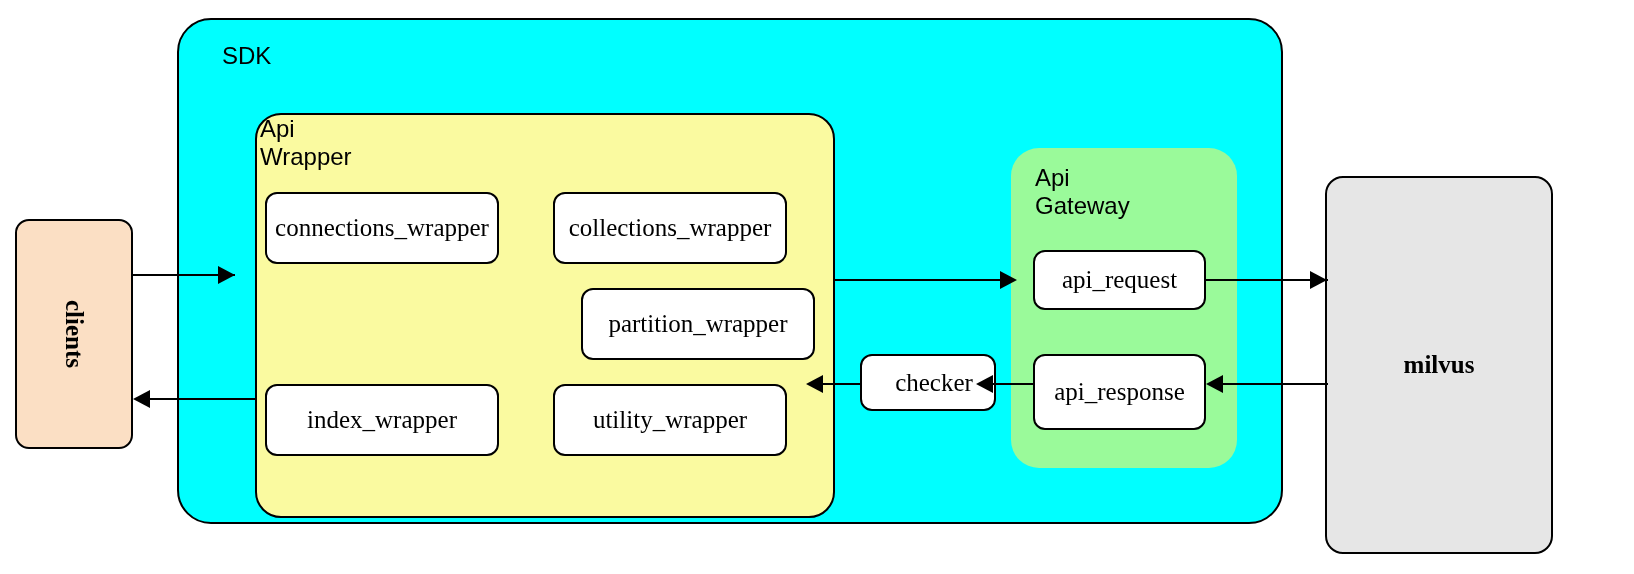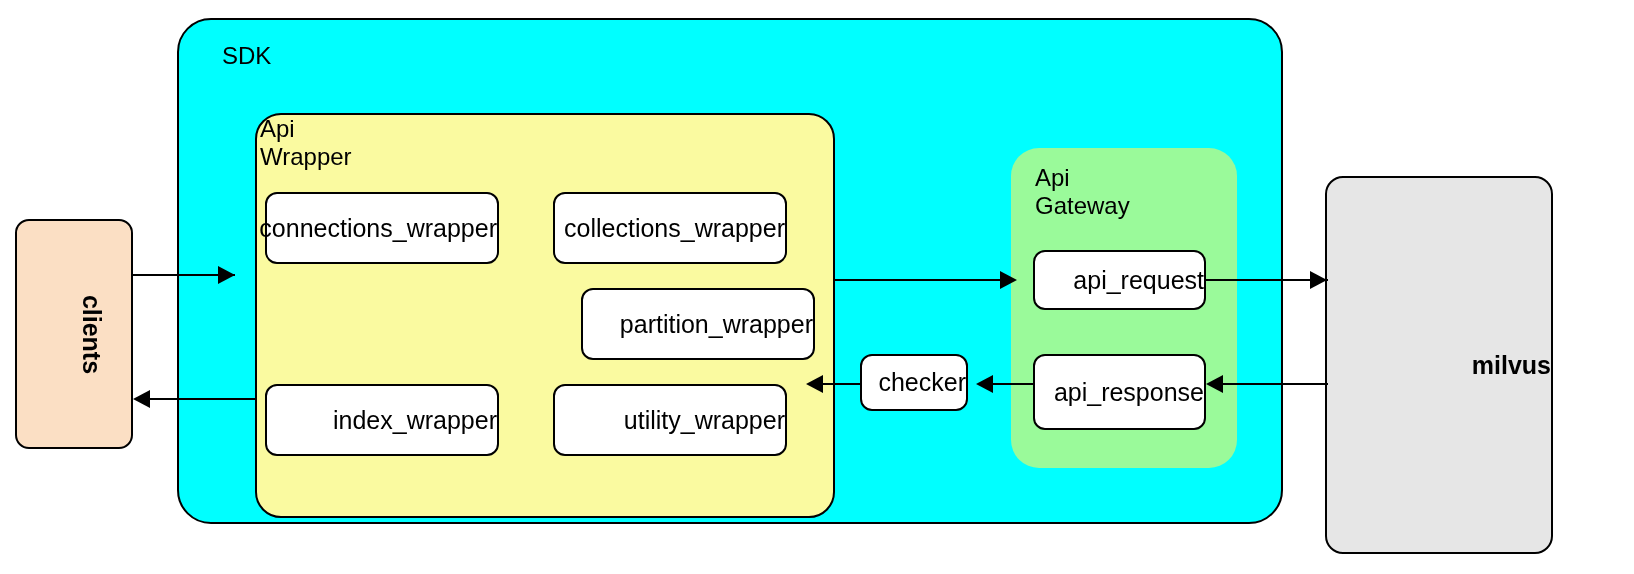--- a/index.html
+++ b/index.html
@@ -17,22 +17,23 @@
     background: #ffffff;
     overflow: hidden;
   }
 
   
   .box {
     position: absolute;
     box-sizing: border-box;
     display: flex;
     align-items: center;
-    justify-content: flex-end;
+    justify-content: center;
     text-align: center;
+    font-family: Liberation Serif, serif;
   }
 
   .sdk-container {
     background: #00ffff;
     border: 2px solid #000000;
     border-radius: 34px;
   }
 
   .wrapper-container {
     background: #fafaa0;
@@ -150,21 +151,21 @@
 Gateway</div>
 
   <div class="box leaf-box" style="left:1033px; top:250px; width:173px; height:60px;">
     <span>api_request</span>
   </div>
 
   <div class="box leaf-box" style="left:1033px; top:354px; width:173px; height:76px;">
     <span>api_response</span>
   </div>
 
-  <div class="box leaf-box" style="left:860px; top:354px; width:108px; height:57px;padding-left:12px;">
+  <div class="box leaf-box" style="left:860px; top:354px; width:136px; height:57px;padding-left:12px;">
     <span>checker</span>
   </div>
 
   <div class="box clients-box" style="left:15px; top:219px; width:118px; height:230px;">
     <span class="vertical-label">clients</span>
   </div>
 
   <div class="box milvus-box" style="left:1325px; top:144px; width:228px; height:378px;margin-top:32px;">
     <span>milvus</span>
   </div>

